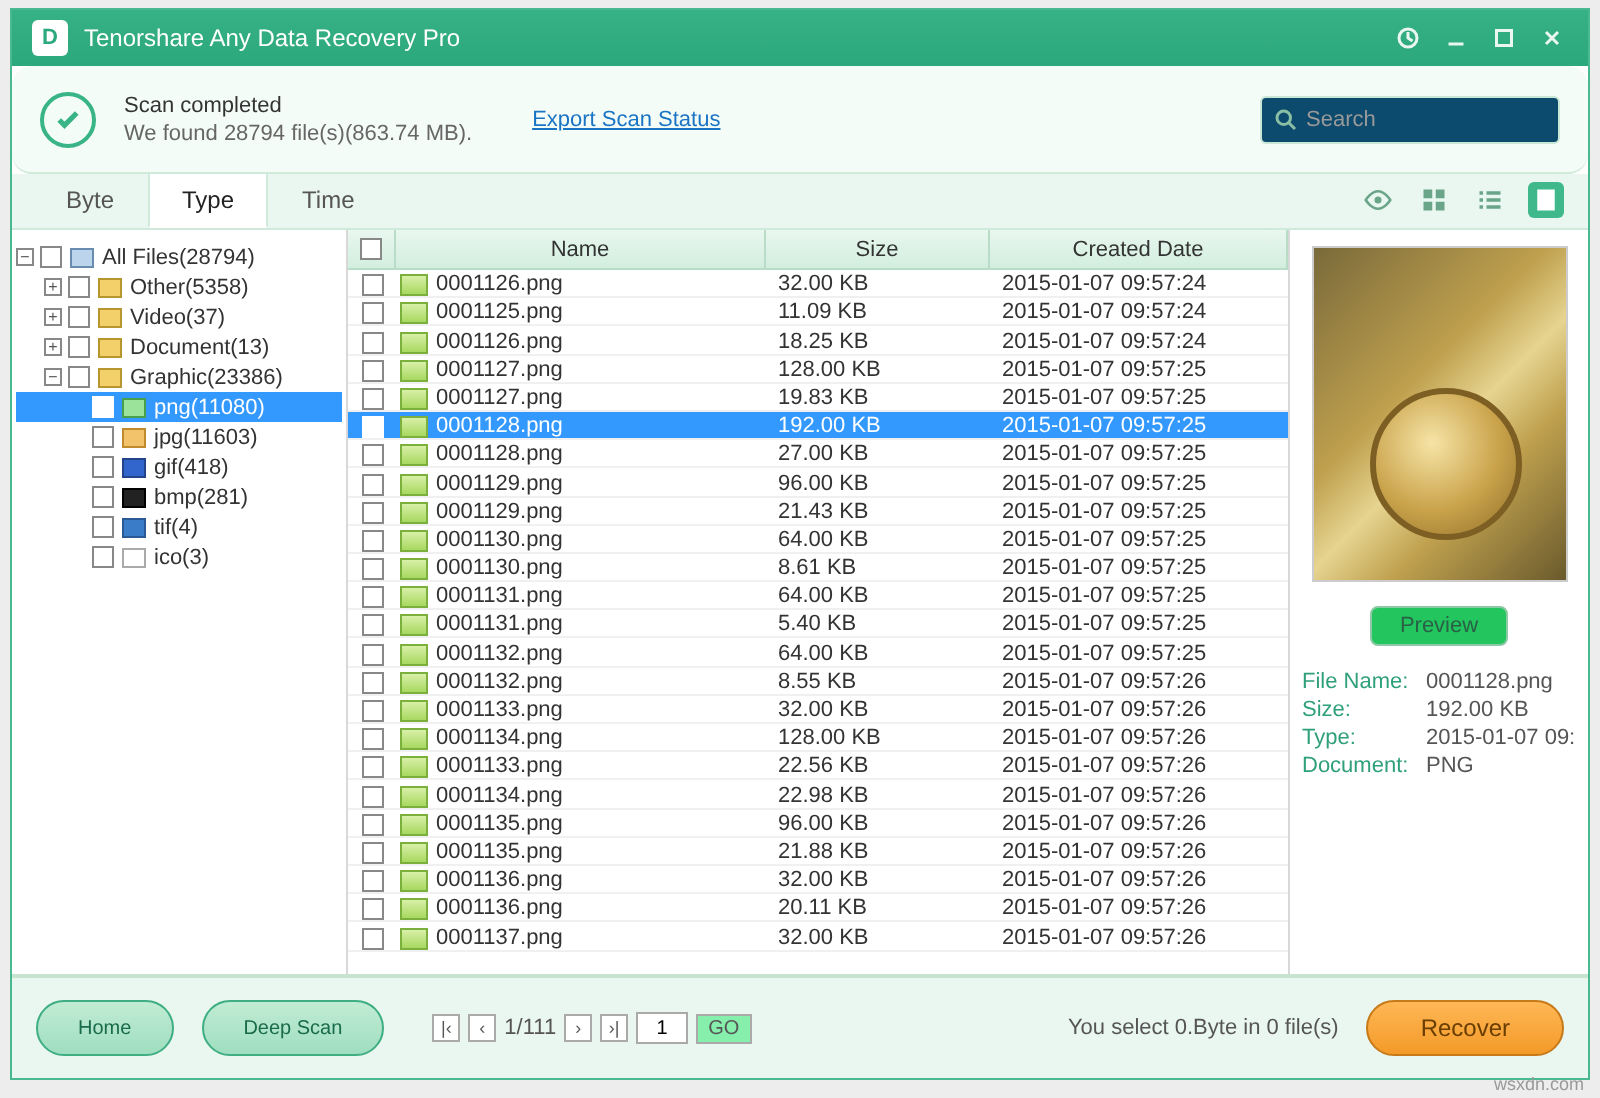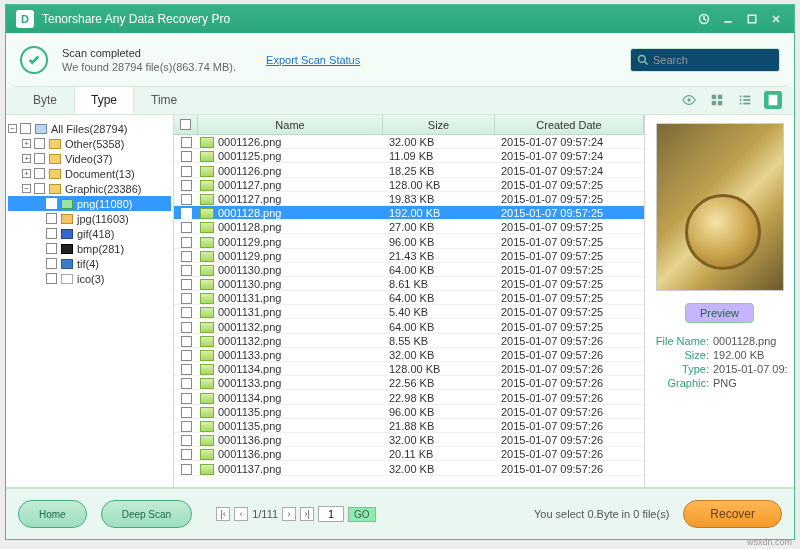--- a/index.html
+++ b/index.html
@@ -53,24 +53,24 @@
   .frow .c-size{width:112px;padding-left:6px;}
   .frow .c-date{flex:1;padding-left:6px;}
   .frow.sel{background:#3399ff;color:#fff;}
   .frow.sel .cb{border-color:#fff;}
   .frow.sel .fic{filter:none;}
   .listbody::-webkit-scrollbar{width:16px;background:#eee;}
   .listbody::-webkit-scrollbar-thumb{background:#c2c2c2;border:1px solid #aaa;}
   .sidebar{width:150px;border-left:1px solid #d8d8d8;padding:8px 6px 4px;display:flex;flex-direction:column;align-items:center;font-size:11px;color:#444;}
   .sidebar .thumb{width:128px;height:168px;border:1px solid #ccc;background:linear-gradient(135deg,#7a6a3a,#bfa04e 40%,#e6d490 55%,#bfa04e 70%,#6a5a2c);position:relative;overflow:hidden;}
   .sidebar .thumb::after{content:"";position:absolute;left:28px;top:70px;width:70px;height:70px;border-radius:50%;background:radial-gradient(circle at 40% 35%,#f6e4a6,#c9a24a 55%,#8f6e2a);border:3px solid #7d5f24;}
-  .sidebar .btnprev{margin-top:12px;background:#c4b5fd;border:1px solid #8cc9a4;border-radius:4px;padding:3px 14px;color:#2a6045;font-size:11px;}
+  .sidebar .btnprev{margin-top:12px;background:#22c55e;border:1px solid #8cc9a4;border-radius:4px;padding:3px 14px;color:#2a6045;font-size:11px;}
   .sidebar .meta{margin-top:10px;width:100%;}
   .sidebar .meta .mrow{display:flex;margin:2px 0;}
-  .sidebar .meta .mlab{color:#2fa07a;width:58px;text-align:right;margin-right:4px;}
+  .sidebar .meta .mlab{color:#2fa07a;width:58px;margin-right:4px;}
   .sidebar .meta .mval{color:#555;flex:1;white-space:nowrap;overflow:hidden;}
   .footer{height:52px;border-top:2px solid #c6e4d0;background:#eaf7f0;display:flex;align-items:center;padding:0 12px;font-size:11px;position:relative;}
   .footer .btn{height:28px;border-radius:14px;border:1px solid #3fae83;background:linear-gradient(#c1ecd4,#9fdec0);padding:0 20px;display:flex;align-items:center;color:#1a6b4a;font-size:10px;margin-right:14px;}
   .footer .pager{display:flex;align-items:center;gap:4px;color:#555;margin-left:10px;}
   .footer .pager .pbtn{width:14px;height:14px;border:1px solid #aaa;background:#fff;display:flex;align-items:center;justify-content:center;font-size:9px;}
   .footer .pager input{width:26px;height:16px;border:1px solid #aaa;text-align:center;font-size:10px;}
   .footer .pager .go{border:1px solid #aaa;background:#86efac;padding:1px 5px;font-size:10px;}
   .footer .selinfo{margin-left:auto;color:#555;margin-right:14px;}
   .footer .recover{height:28px;border-radius:14px;border:1px solid #c77a1a;background:linear-gradient(#ffb755,#f39a28);padding:0 26px;display:flex;align-items:center;color:#6a3d00;font-size:12px;font-weight:500;}
   .wm{position:absolute;right:8px;bottom:2px;font-size:9px;color:#999;}
@@ -538,21 +538,21 @@
           </div>
         <div class="mrow">
             <span class="mlab">Size:</span>
             <span class="mval">192.00 KB</span>
           </div>
         <div class="mrow">
             <span class="mlab">Type:</span>
             <span class="mval">2015-01-07 09:57:25</span>
           </div>
         <div class="mrow">
-            <span class="mlab">Graphic:</span>
+            <span class="mlab">Document:</span>
             <span class="mval">PNG</span>
           </div>
       </div>
     </div>
 
   </div>
 
   <div class="footer">
     <div class="btn">Home</div>
     <div class="btn">Deep Scan</div>

